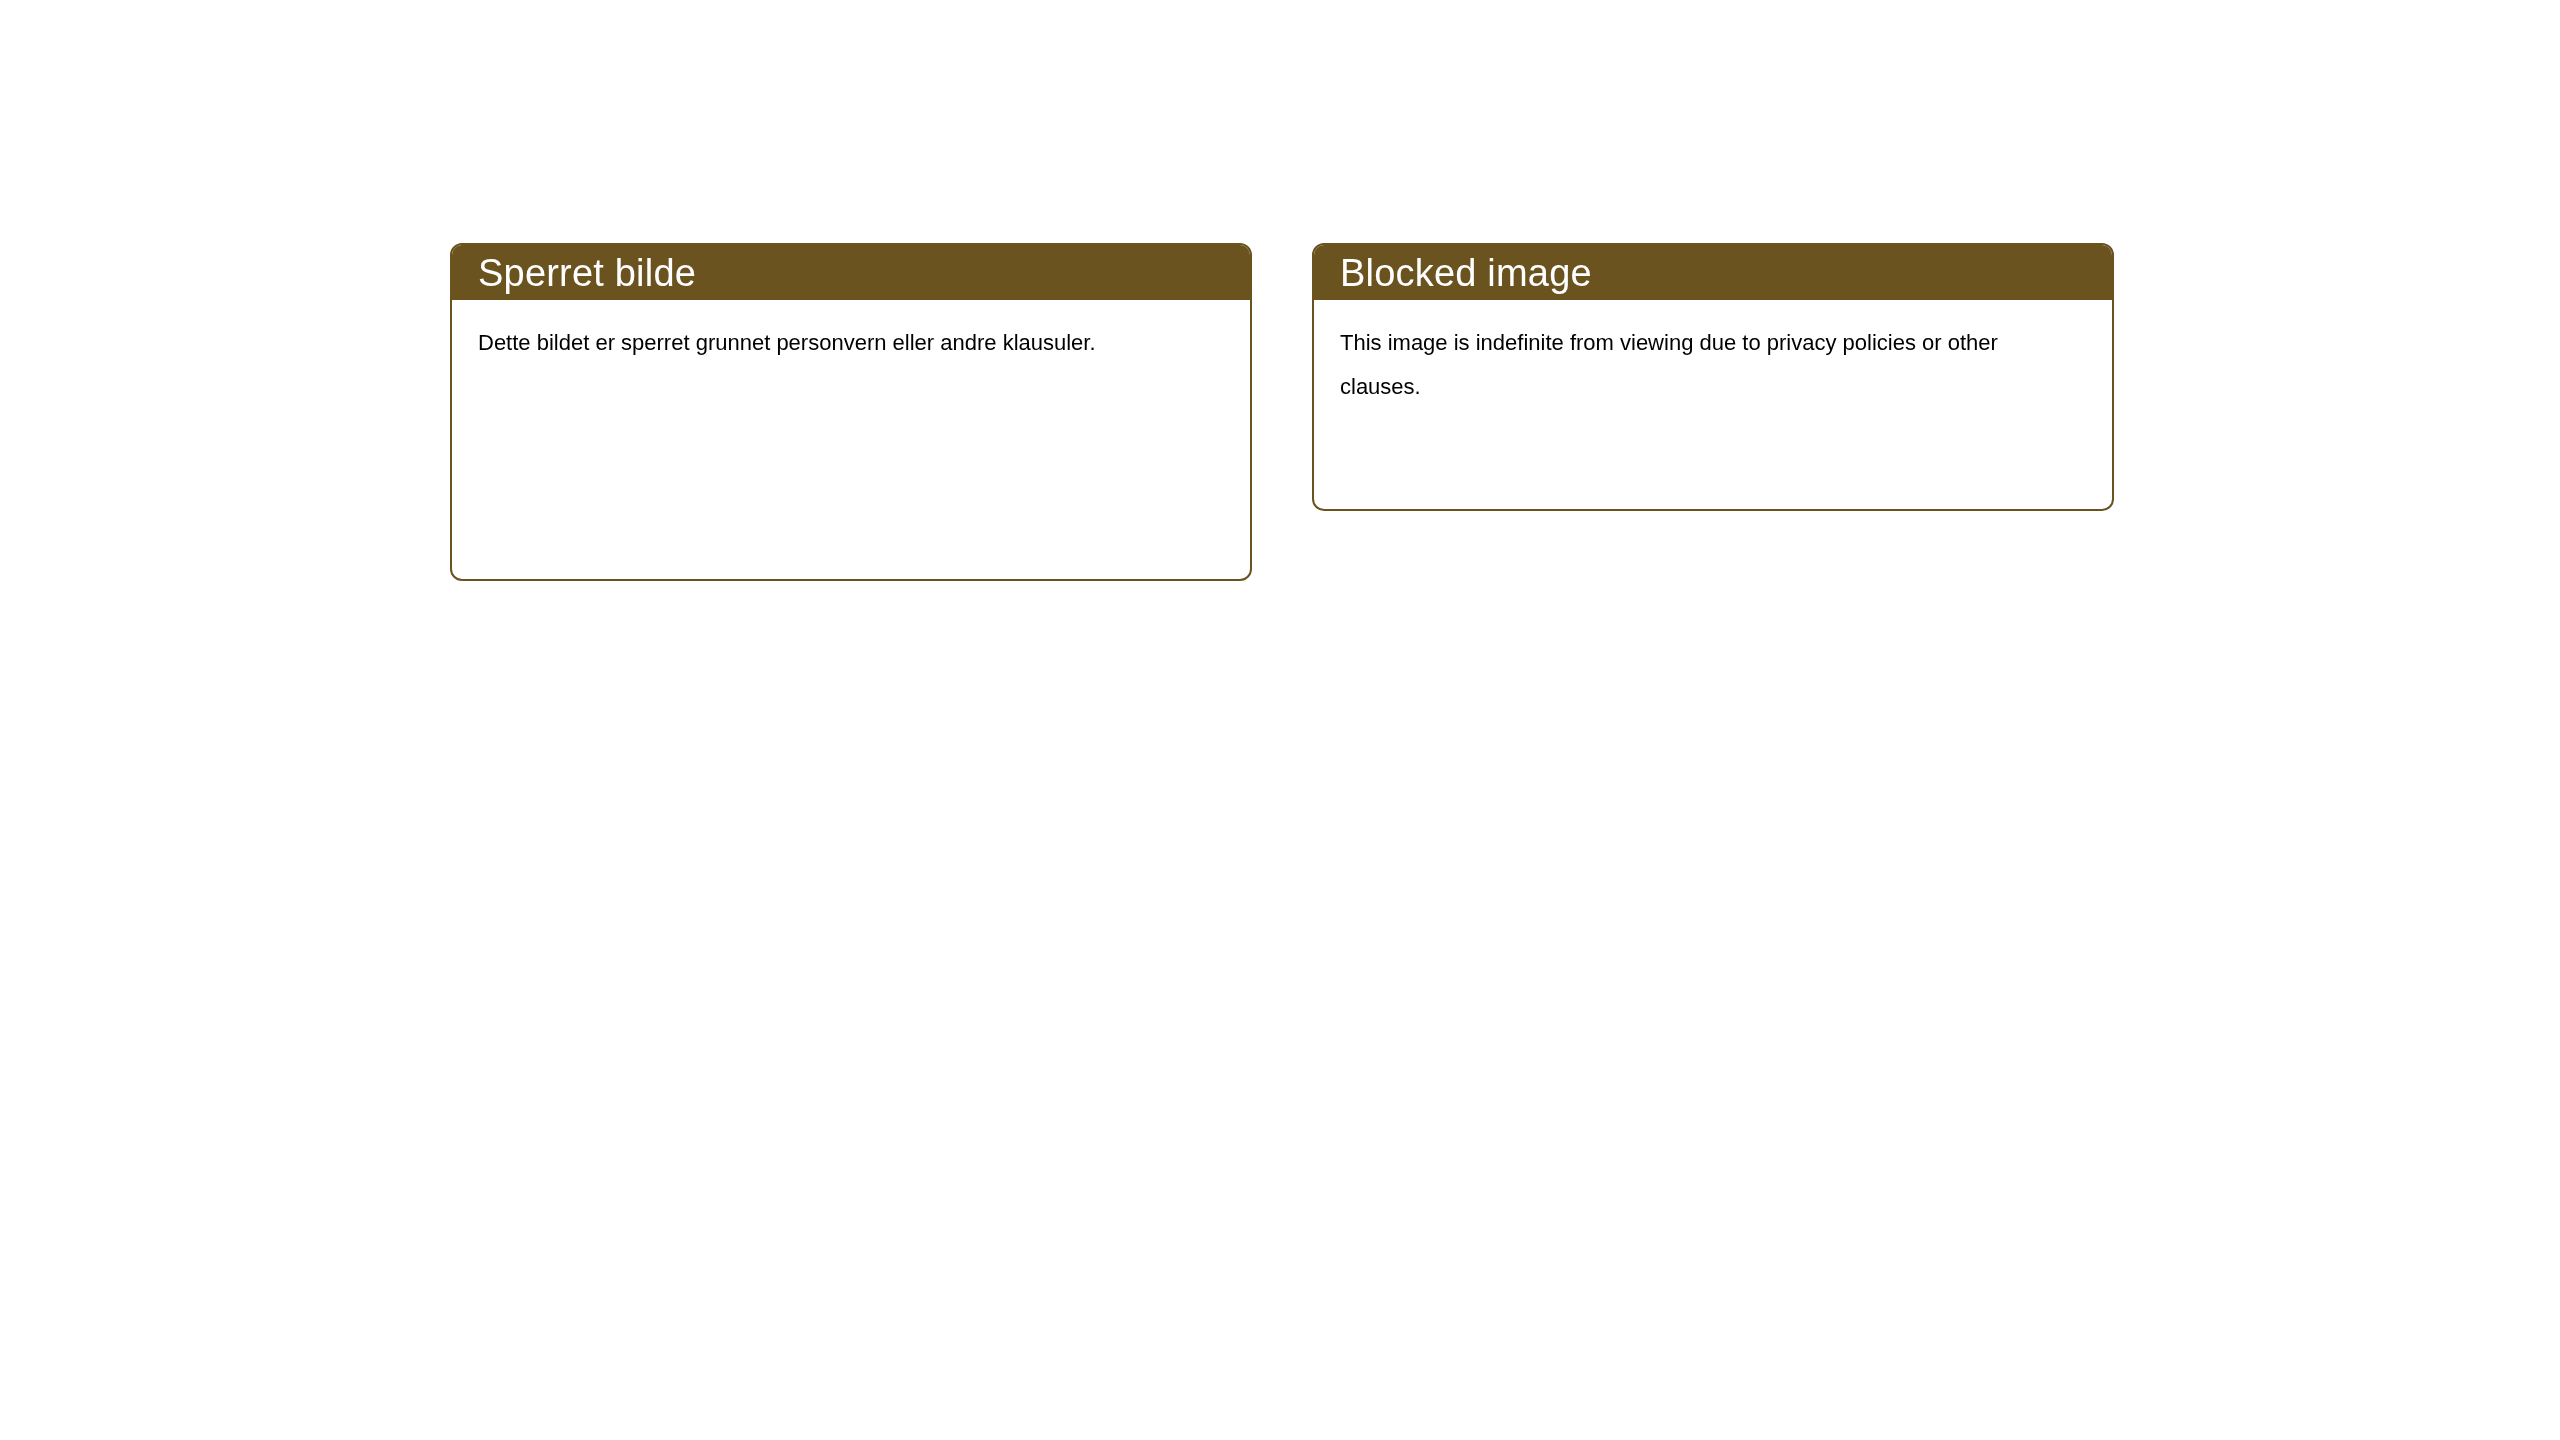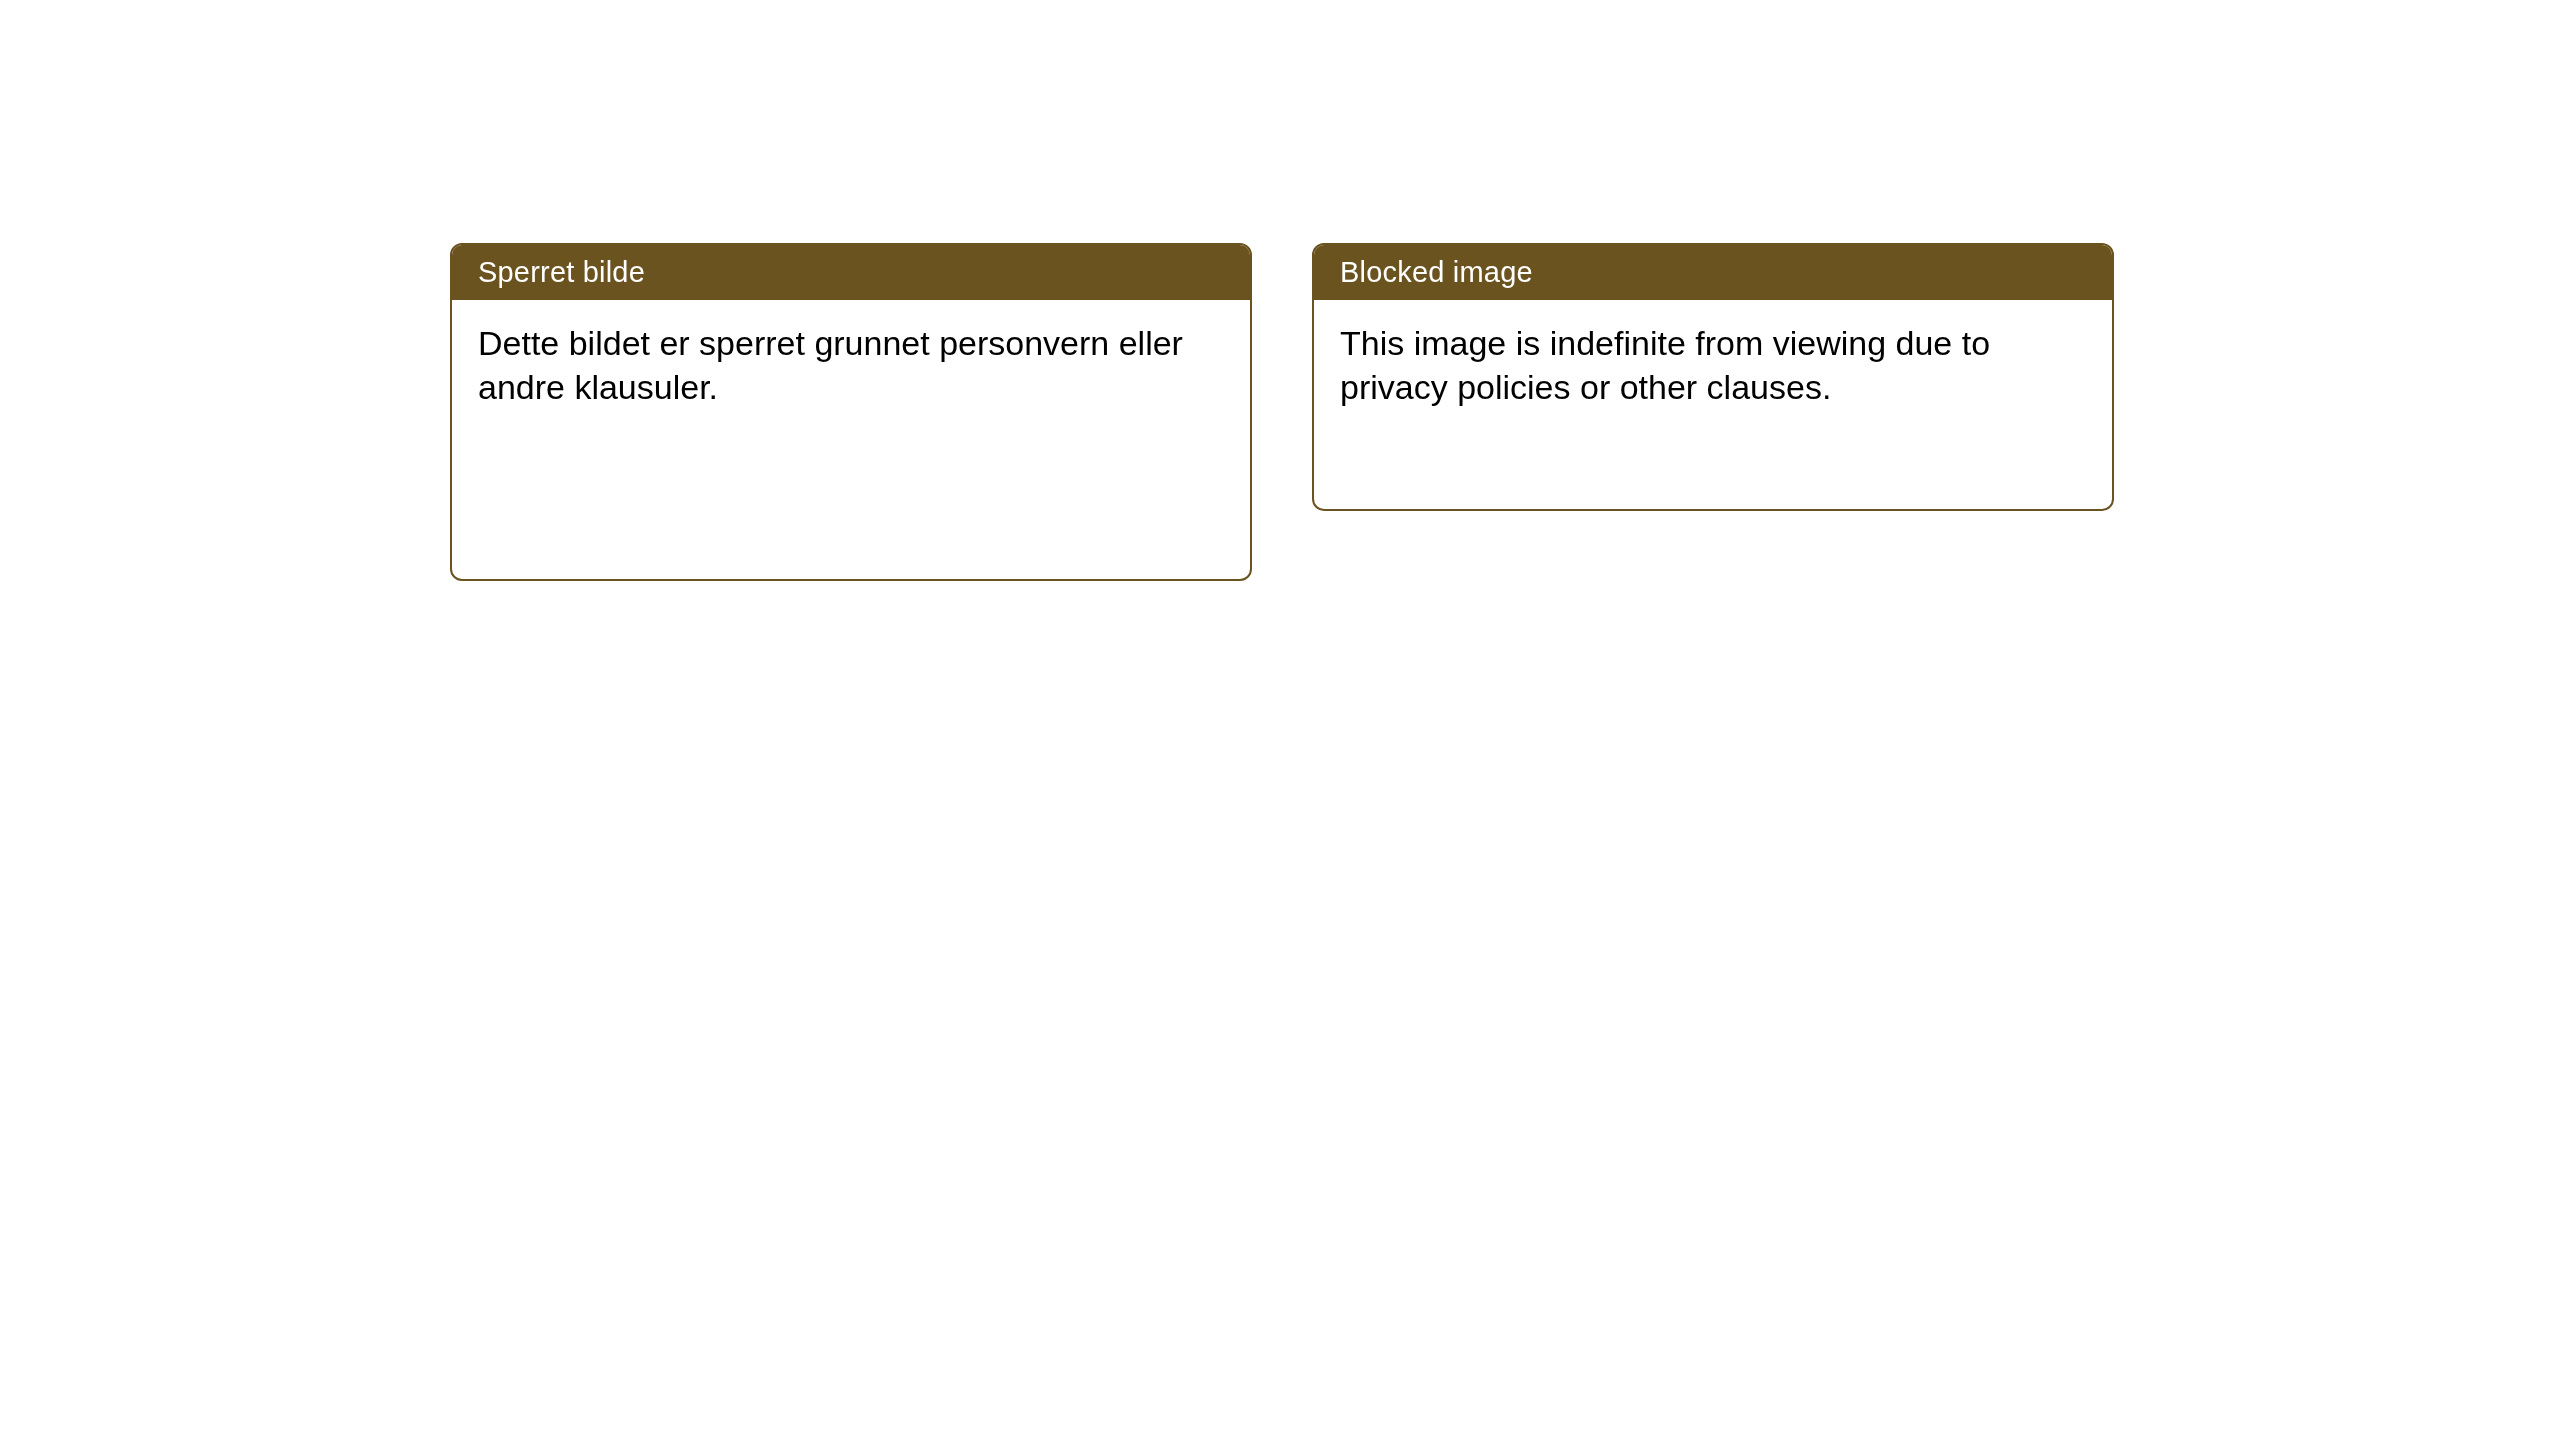--- a/index.html
+++ b/index.html
@@ -49,37 +49,37 @@
     box-sizing: border-box;
     height: 55px;
     background: #6b5320;
     display: flex;
     align-items: center;
     padding: 0 0 0 26px;
   }
 
   .card-title {
     color: #ffffff;
-    font-size: 29px;
+    font-size: 38px;
     line-height: 1;
     font-weight: normal;
     letter-spacing: 0.2px;
     white-space: nowrap;
   }
 
   .card-body {
     box-sizing: border-box;
     padding: 21px 30px 0 26px;
     background: #ffffff;
   }
 
   .card-paragraph {
     margin: 0;
     color: #000000;
-    font-size: 34px;
+    font-size: 22px;
     line-height: 44px;
     font-weight: normal;
   }
 
   .card-paragraph + .card-paragraph {
     margin-top: 44px;
   }
 </style>
 </head>
 <body>

